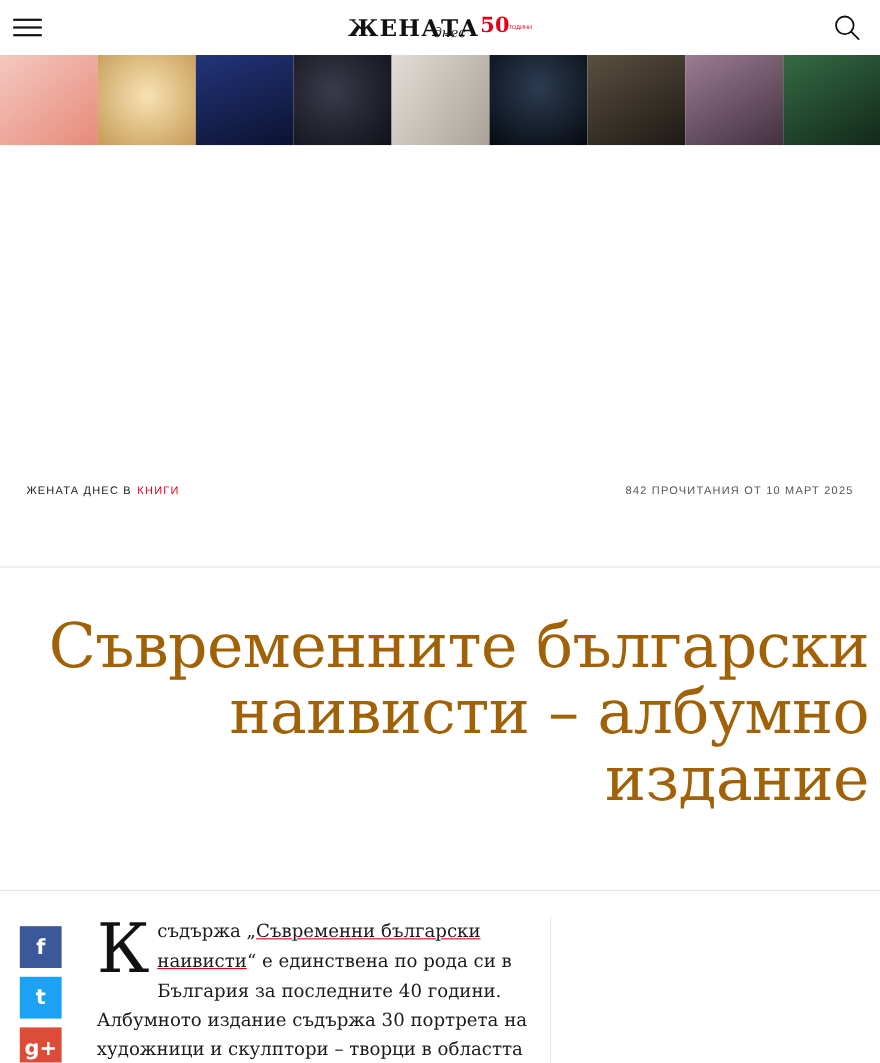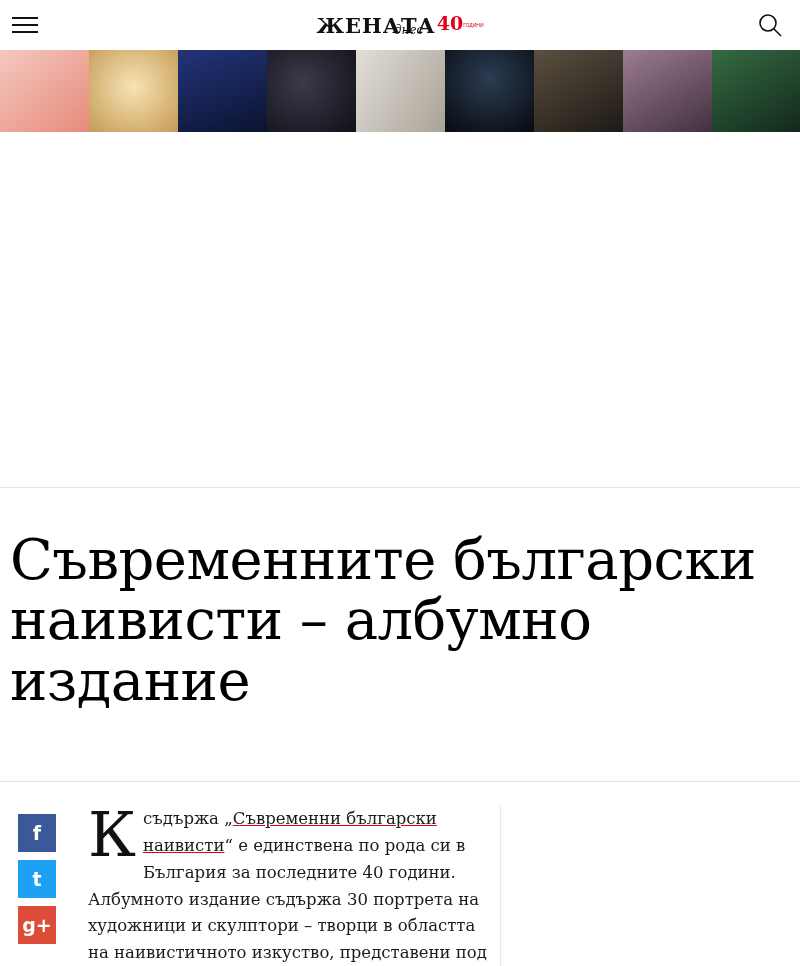--- a/index.html
+++ b/index.html
@@ -125,24 +125,24 @@
   .rule {
     border: 0;
     border-top: 1px solid #e3e3e3;
     margin: 55px 0 0 0;
   }
 
   
   .title {
     font-family: "DejaVu Serif", serif;
     font-weight: 400;
-    color: #000000;
+    color: #a16207;
     font-size: 56px;
     line-height: 1.08;
-    text-align: left;
+    text-align: right;
     margin: 42px 0 0 0;
     padding: 0 10px;
     letter-spacing: -0.5px;
   }
 
   .rule2 {
     border: 0;
     border-top: 1px solid #e3e3e3;
     margin: 70px 0 0 0;
   }
@@ -208,21 +208,21 @@
   <div class="header">
     <button class="menu-btn">
       <span></span>
         <span></span>
         <span></span>
     </button>
 
     <div class="logo-wrap">
       <div class="logo">
         <span class="logo-main">ЖЕНАТА</span>
-        <span class="logo-80">40</span>
+        <span class="logo-80">50</span>
         <span class="logo-80-sup">ГОДИНИ</span>
       </div>
       <span class="logo-sub">днес</span>
     </div>
 
     <button class="search-btn">
       <svg width="28" height="28" viewBox="0 0 28 28" aria-hidden="true">
         <circle cx="12" cy="12" r="8" fill="none" stroke="#111" stroke-width="1.6"></circle>
         <line x1="18" y1="18" x2="25" y2="25" stroke="#111" stroke-width="1.6"></line>
       </svg>
@@ -237,20 +237,27 @@
     <div class="thumb" style="background:linear-gradient(120deg,#e2ded7,#a9a298)"></div>
     <div class="thumb" style="background:radial-gradient(circle at 50% 35%,#2c3c52,#060a10)"></div>
     <div class="thumb" style="background:linear-gradient(150deg,#5b5040,#1d1915)"></div>
     <div class="thumb" style="background:linear-gradient(150deg,#9c7c92,#42303f)"></div>
     <div class="thumb" style="background:linear-gradient(150deg,#356b43,#12281b)"></div>
     <div class="thumb" style="background:linear-gradient(150deg,#a3adb7,#525d69)"></div>
   </div>
 
   <div class="blank-area"></div>
 
+  <div class="meta-row">
+    <div class="meta-left">
+      <span>ЖЕНАТА ДНЕС В</span>
+      <span class="meta-cat">КНИГИ</span>
+    </div>
+    <div class="meta-right">842 ПРОЧИТАНИЯ ОТ 10 МАРТ 2025</div>
+  </div>
 
   <hr class="rule">
 
   <h1 class="title">Съвременните български наивисти – албумно издание</h1>
 
   <hr class="rule2">
 
   <div class="article">
     <div class="share-col">
       <button class="share-btn fb">f</button>

